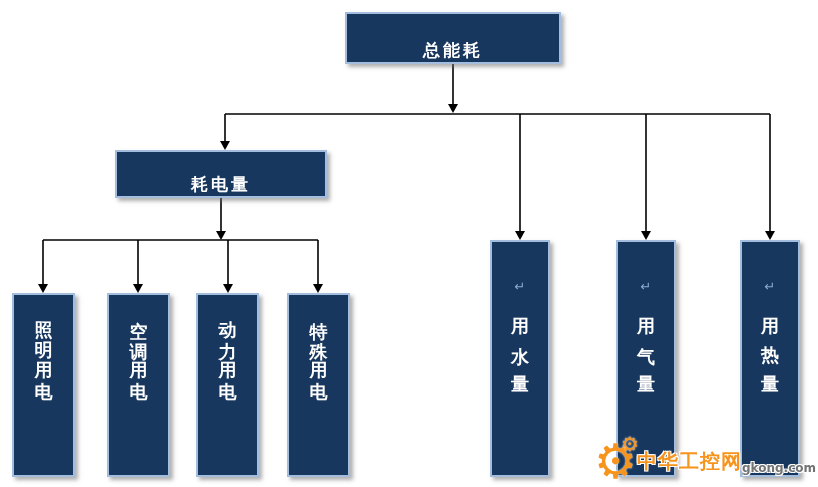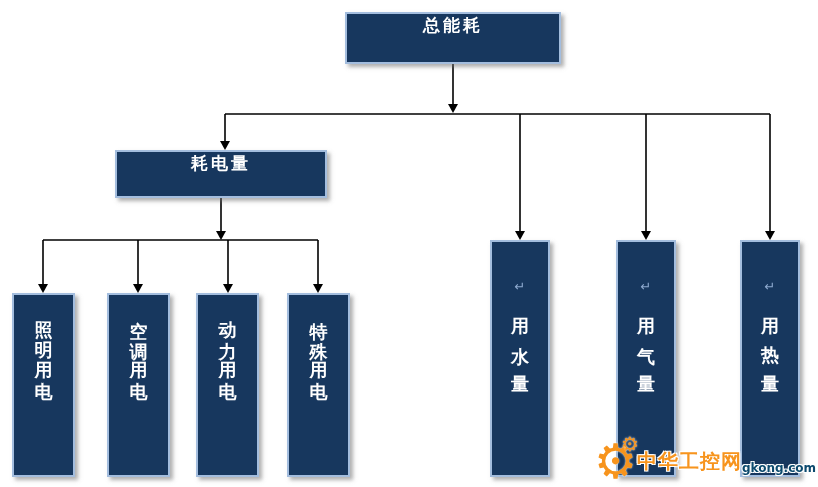--- a/index.html
+++ b/index.html
@@ -12,21 +12,21 @@
   }
   #connectors { position:absolute; left:0; top:0; }
 
   .node {
     position:absolute;
     box-sizing:border-box;
     background:#17375E;
     border:2px solid #A3BDDE;
     box-shadow:3px 3px 4px rgba(110,110,110,0.55);
     display:flex;
-    align-items:flex-start;
+    align-items:flex-end;
     justify-content:center;
   }
   .hnode .hlabel {
     color:#ffffff;
     font-weight:bold;
     font-size:17px;
     letter-spacing:3px;
     white-space:nowrap;
   }
   .vnode {
@@ -76,21 +76,21 @@
     font-size:20px;
     font-weight:bold;
     color:#F7941D;
     letter-spacing:1px;
     white-space:nowrap;
     text-shadow:-1px -1px 0 #fff, 1px -1px 0 #fff, -1px 1px 0 #fff, 1px 1px 0 #fff;
   }
   .wm-url {
     font-size:12px;
     font-weight:bold;
-    color:#0c4a6e;
+    color:#737373;
     align-self:flex-end;
     text-shadow:-1px -1px 0 #fff, 1px -1px 0 #fff, -1px 1px 0 #fff, 1px 1px 0 #fff;
   }
 </style>
 </head>
 <body>
 
 <div id="canvas">
 
   <svg id="connectors" width="818" height="487" viewBox="0 0 818 487">

